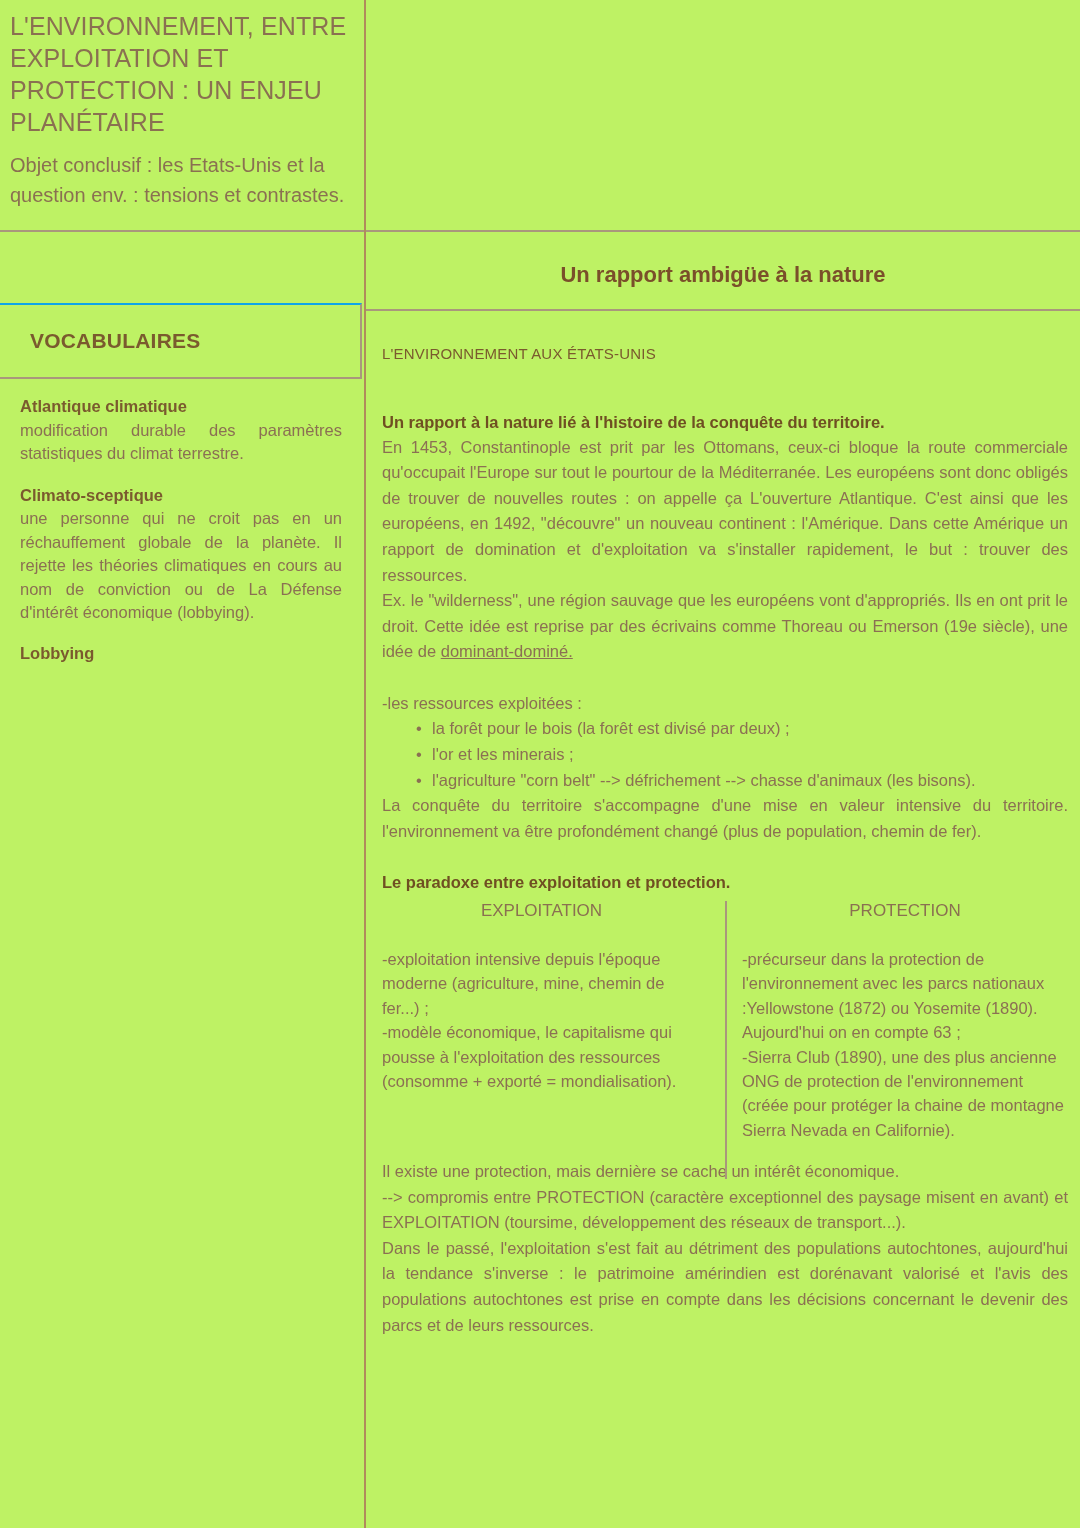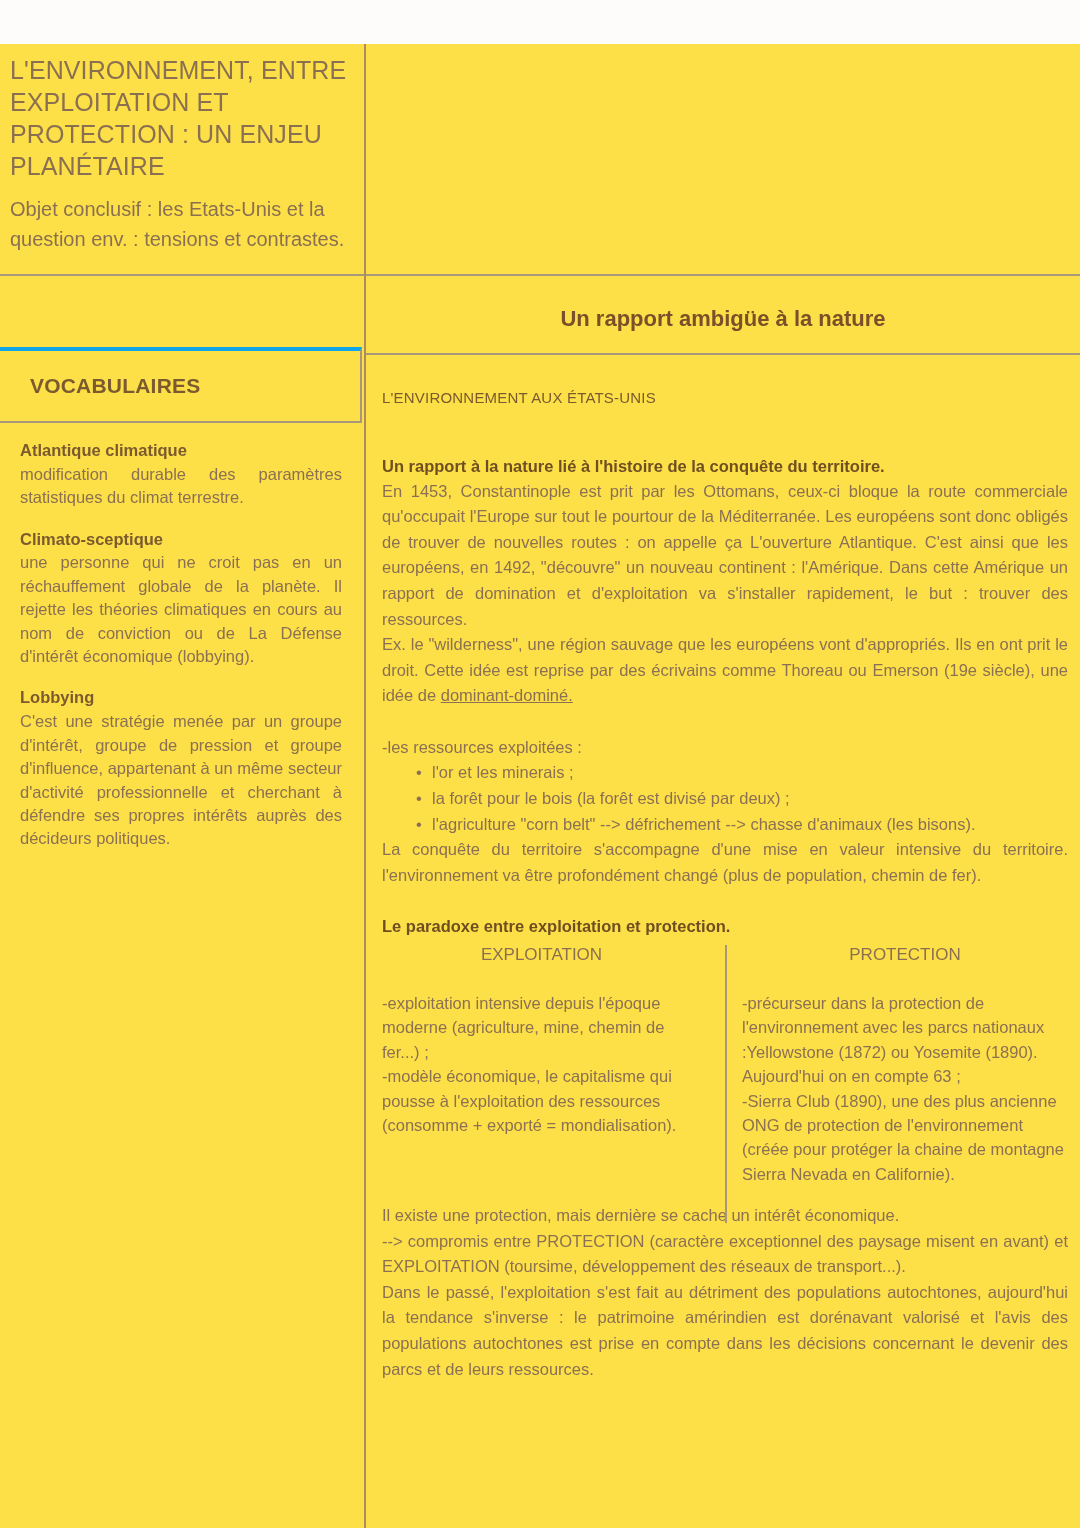--- a/index.html
+++ b/index.html
@@ -13,22 +13,21 @@
     font-family: "Liberation Sans", sans-serif;
     color: #8b7053;
     position: relative;
     overflow: hidden;
   }
 
   
   .page {
     position: absolute;
     inset: 0;
-    background: #fde047;
-    margin-top: 44px;
+    background: #bef264;
   }
 
   
   .v-divider-main {
     position: absolute;
     left: 364px;
     top: 0;
     width: 2px;
     height: 1528px;
     background: #b08b5c;
@@ -77,21 +76,21 @@
     font-weight: 400;
   }
 
   
   .vocab-box {
     position: absolute;
     left: 0;
     top: 303px;
     width: 362px;
     height: 76px;
-    border-top: 4px solid #0ea5e9;
+    border-top: 2px solid #0ea5e9;
     border-bottom: 2px solid #a9977c;
     border-right: 2px solid #a9977c;
     box-sizing: border-box;
     display: flex;
     align-items: center;
   }
   .vocab-title {
     font-size: 21px;
     font-weight: bold;
     color: #7a5a2e;
@@ -267,21 +266,20 @@
         <div class="vocab-def">modification durable des paramètres statistiques du climat terrestre.</div>
       </div>
 
       <div class="vocab-entry">
         <div class="vocab-term">Climato-sceptique</div>
         <div class="vocab-def">une personne qui ne croit pas en un réchauffement globale de la planète. Il rejette les théories climatiques en cours au nom de conviction ou de La Défense d'intérêt économique (lobbying).</div>
       </div>
 
       <div class="vocab-entry">
         <div class="vocab-term">Lobbying</div>
-        <div class="vocab-def">C'est une stratégie menée par un groupe d'intérêt, groupe de pression et groupe d'influence, appartenant à un même secteur d'activité professionnelle et cherchant à défendre ses propres intérêts auprès des décideurs politiques.</div>
       </div>
 
     </div>
   </div>
 
   <div class="right-col">
 
     <div class="section-banner">
       <span class="section-banner-title">Un rapport ambigüe à la nature</span>
     </div>
@@ -291,22 +289,22 @@
       <div class="sub-head">L'ENVIRONNEMENT AUX ÉTATS-UNIS</div>
 
       <div class="para-head">Un rapport à la nature lié à l'histoire de la conquête du territoire.</div>
       <p class="para">En 1453, Constantinople est prit par les Ottomans, ceux-ci bloque la route commerciale qu'occupait l'Europe sur tout le pourtour de la Méditerranée. Les européens sont donc obligés de trouver de nouvelles routes : on appelle ça L'ouverture Atlantique. C'est ainsi que les européens, en 1492, "découvre" un nouveau continent : l'Amérique. Dans cette Amérique un rapport de domination et d'exploitation va s'installer rapidement, le but : trouver des ressources.</p>
       <p class="para"><span>Ex. le "wilderness", une région sauvage que les européens vont d'appropriés. Ils en ont prit le droit. Cette idée est reprise par des écrivains comme Thoreau ou Emerson (19e siècle), une idée de </span><span class="u">dominant-dominé.</span></p>
 
       <div class="spacer-md"></div>
 
       <div class="para nojust">-les ressources exploitées :</div>
       <ul class="bullets">
+        <li>la forêt pour le bois (la forêt est divisé par deux) ;</li>
         <li>l'or et les minerais ;</li>
-        <li>la forêt pour le bois (la forêt est divisé par deux) ;</li>
         <li>l'agriculture "corn belt" --&gt; défrichement --&gt; chasse d'animaux (les bisons).</li>
       </ul>
       <p class="para">La conquête du territoire s'accompagne d'une mise en valeur intensive du territoire. l'environnement va être profondément changé (plus de population, chemin de fer).</p>
 
       <div class="spacer-md"></div>
 
       <div class="para-head">Le paradoxe entre exploitation et protection.</div>
 
       <div class="compare">
         <div class="compare-rule"></div>

